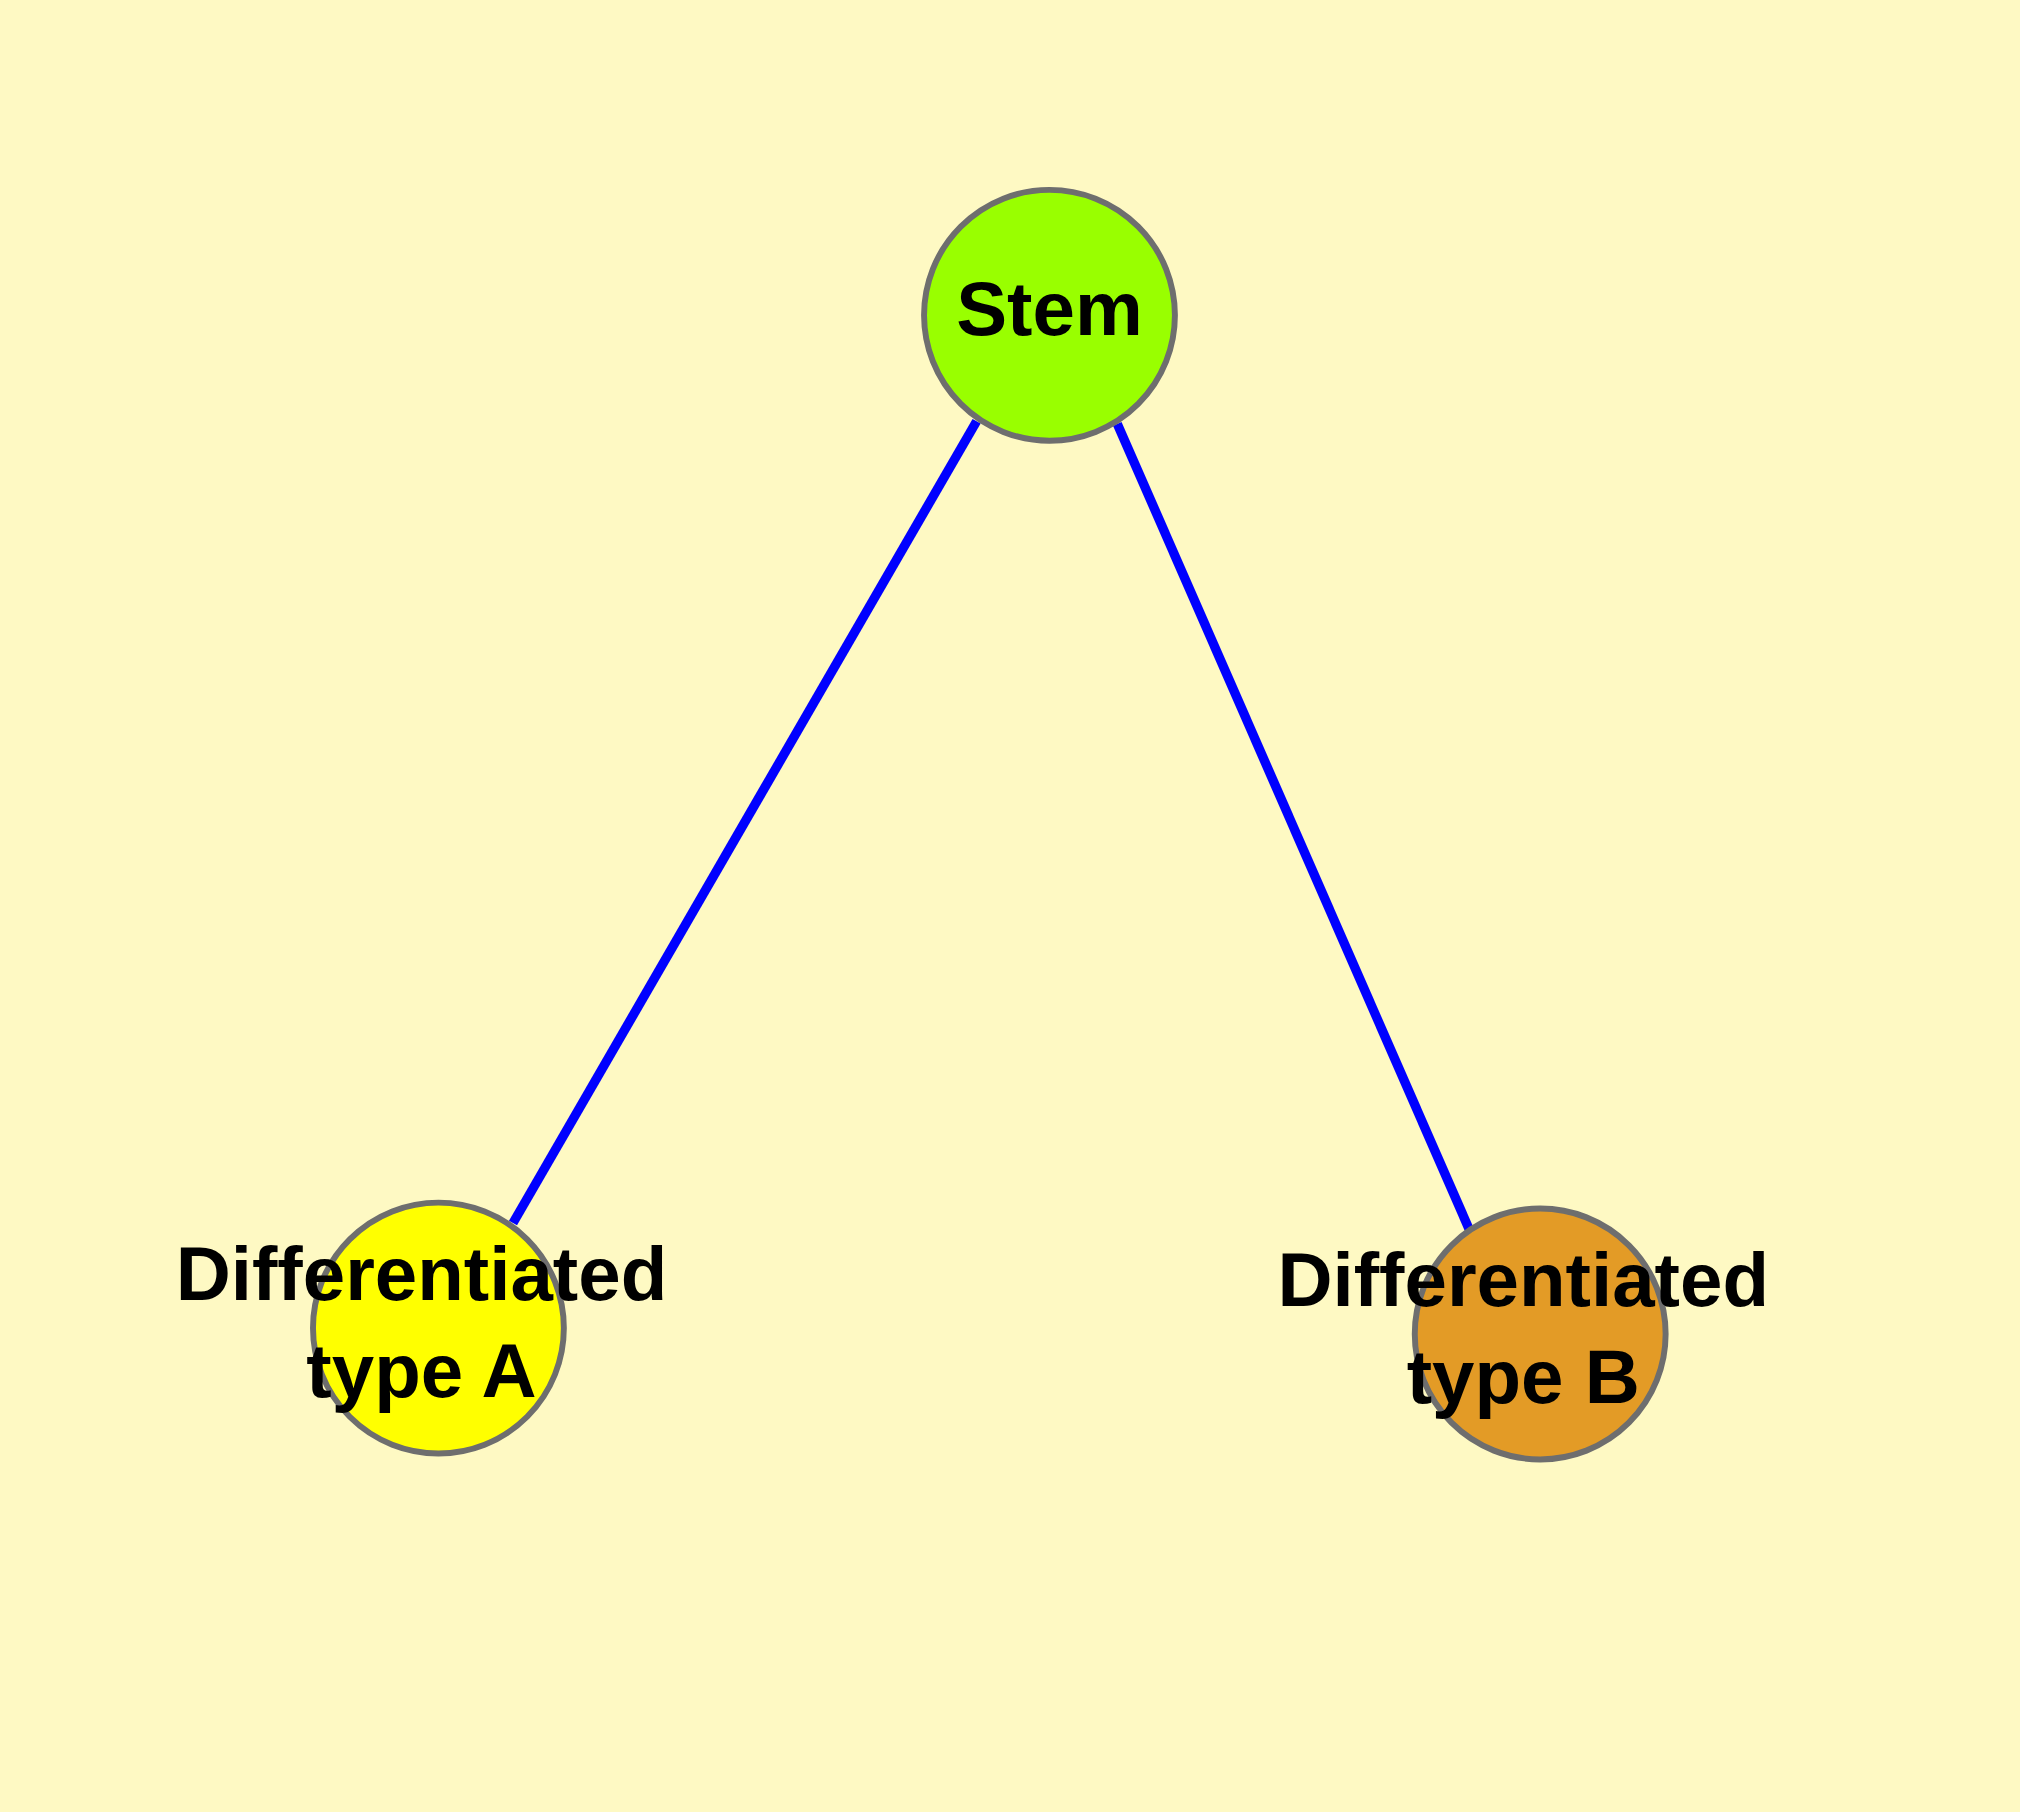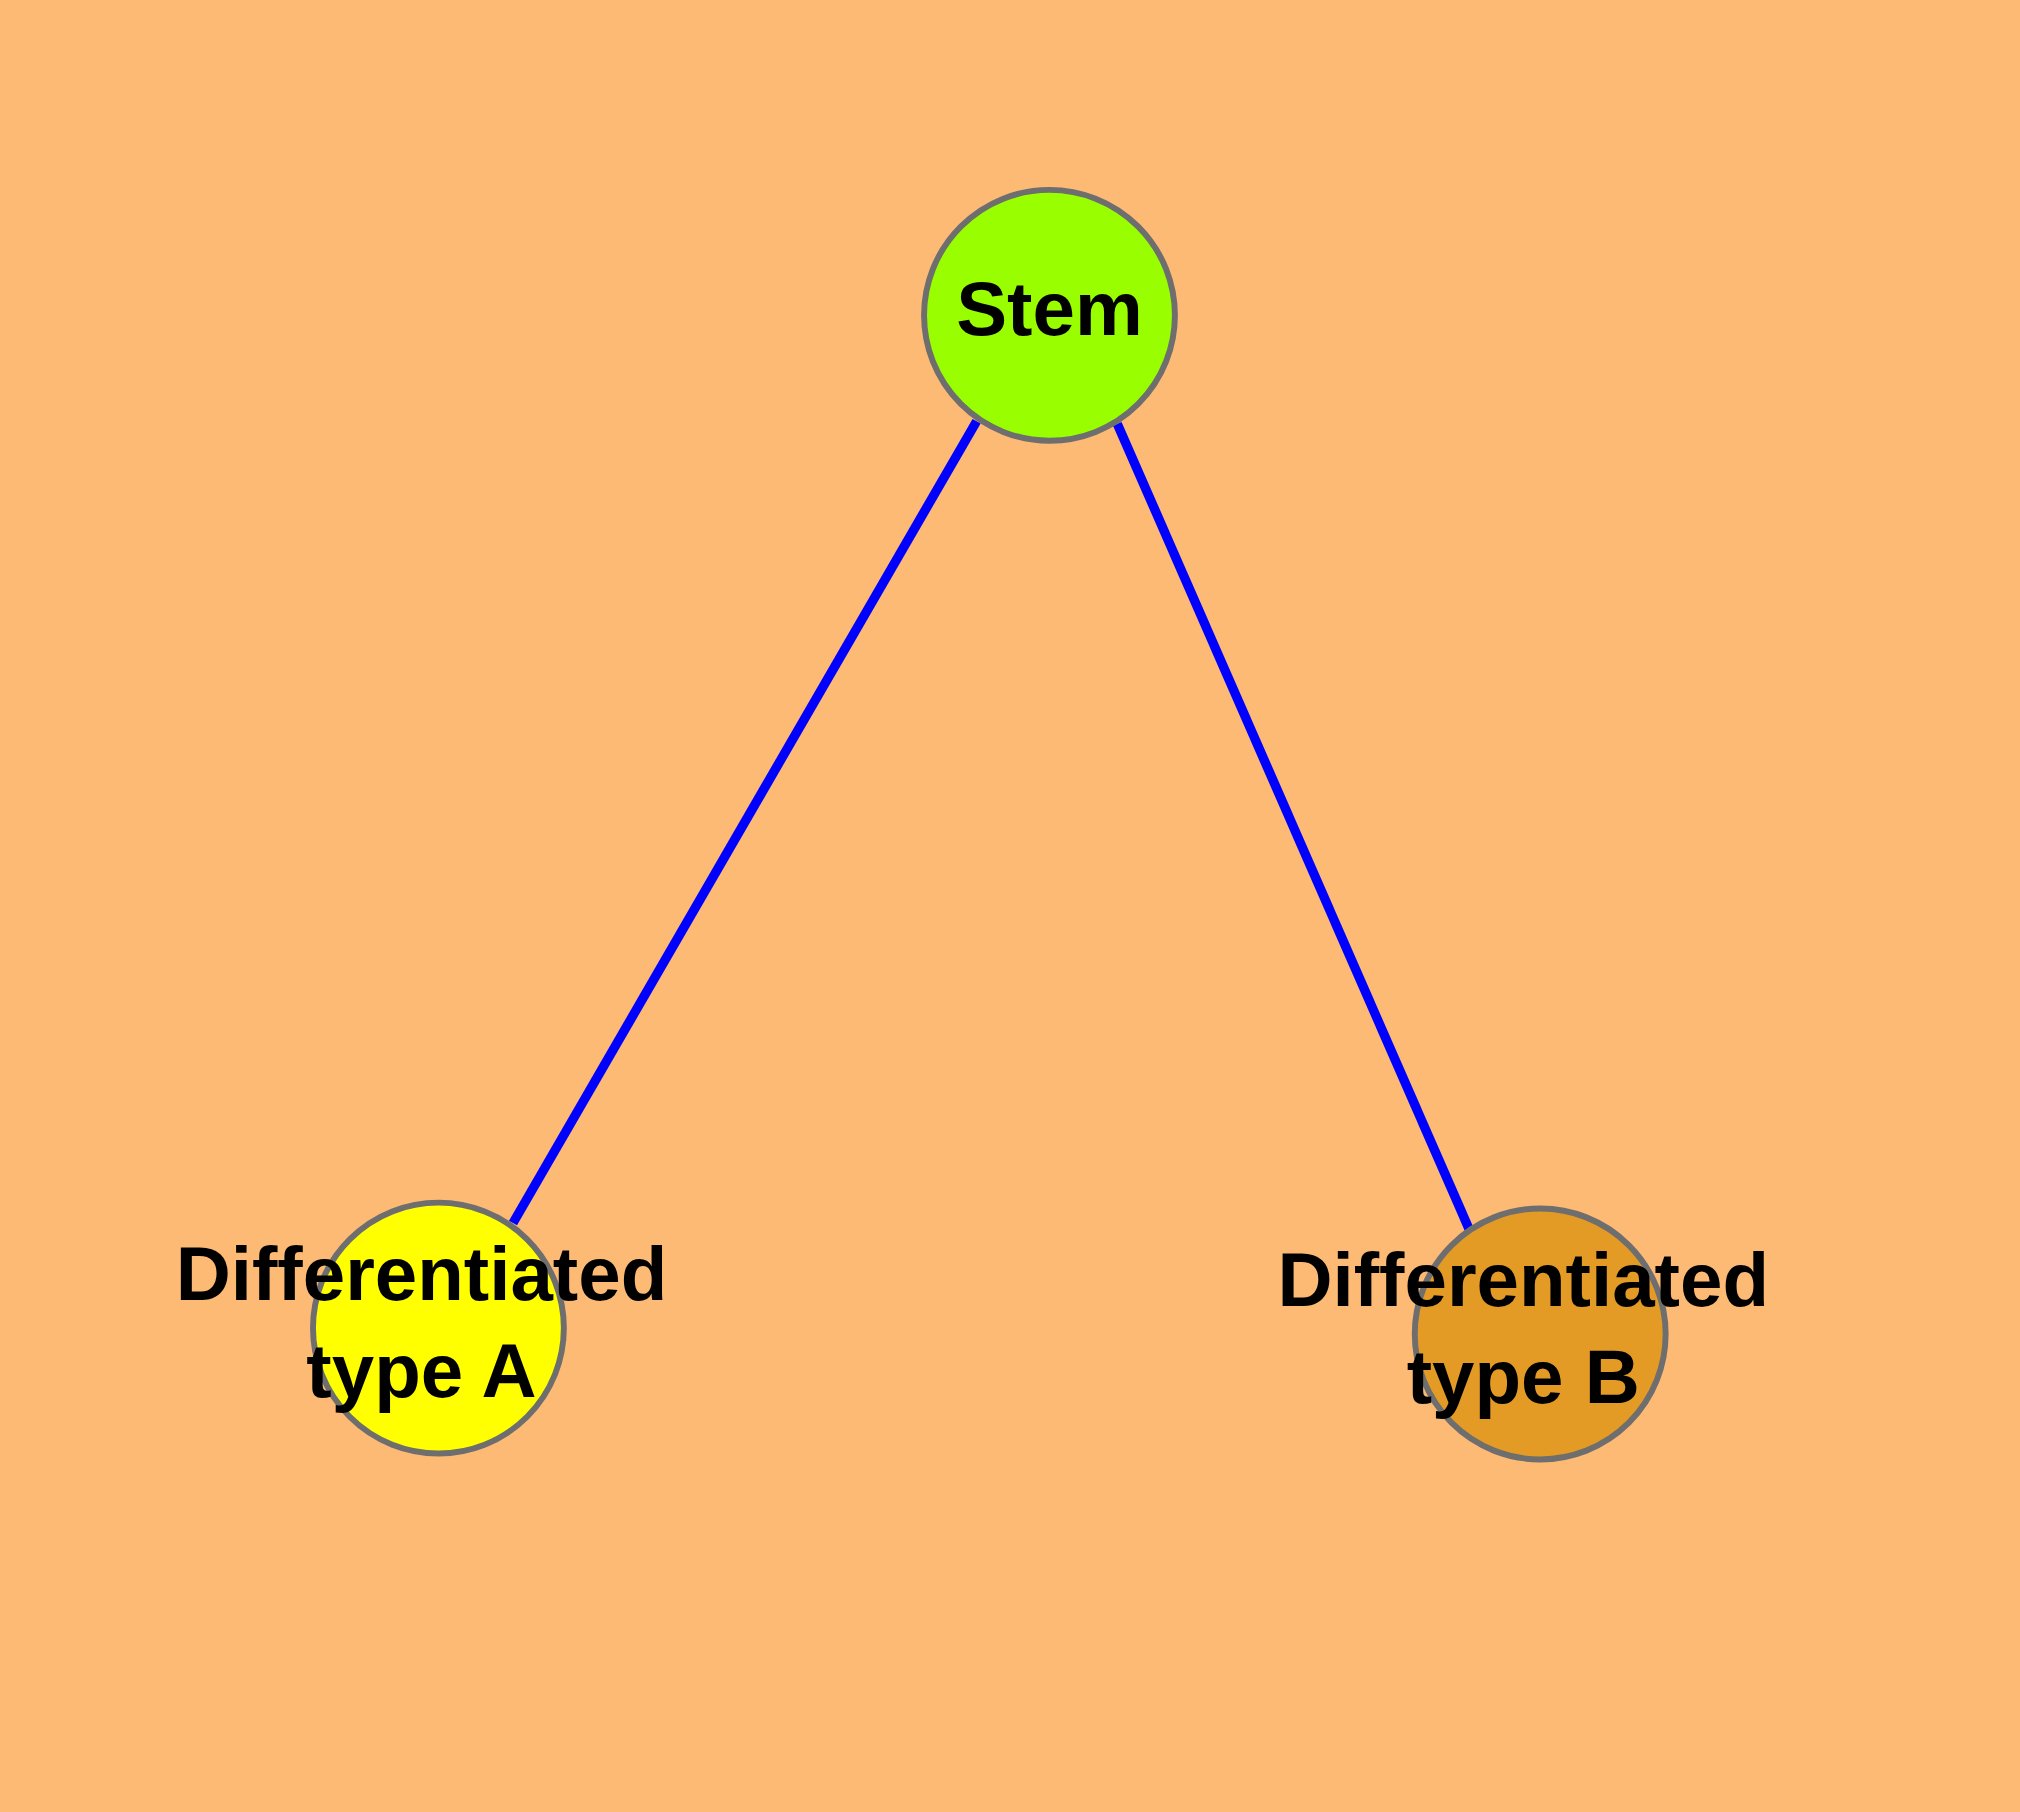--- a/index.html
+++ b/index.html
@@ -4,21 +4,21 @@
 <style>
   html, body {
     margin: 0;
     padding: 0;
     background: #ffffff;
   }
   #canvas {
     position: relative;
     width: 2021px;
     height: 1812px;
-    background: #fdba74;
+    background: #fef9c3;
     overflow: hidden;
     font-family: "Liberation Sans", sans-serif;
     text-align: right;
   }
   #graph-svg {
     position: absolute;
     top: 0;
     left: 0;
     width: 2021px;
     height: 1812px;

